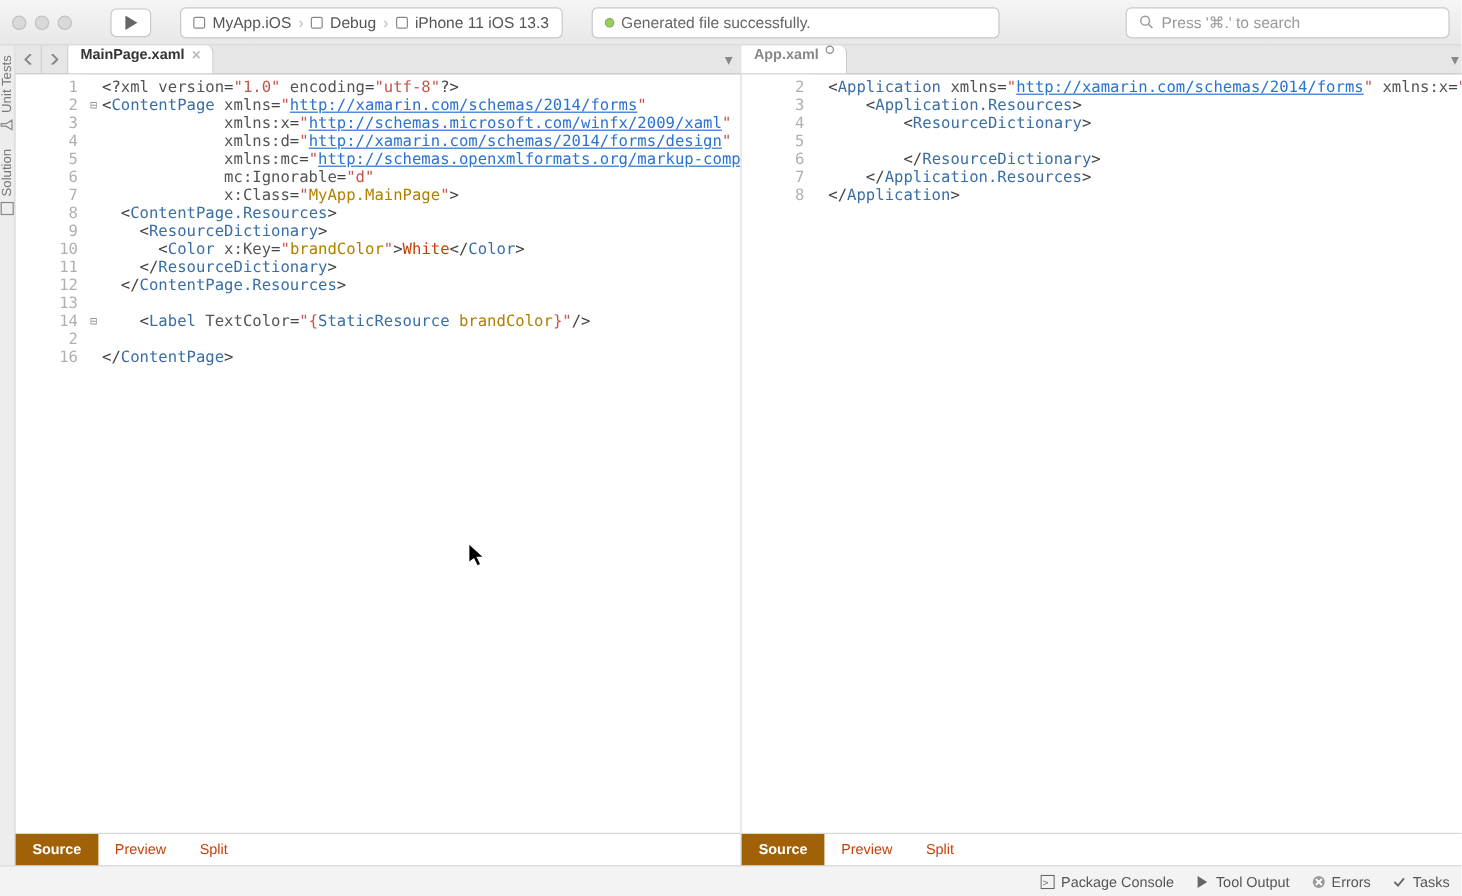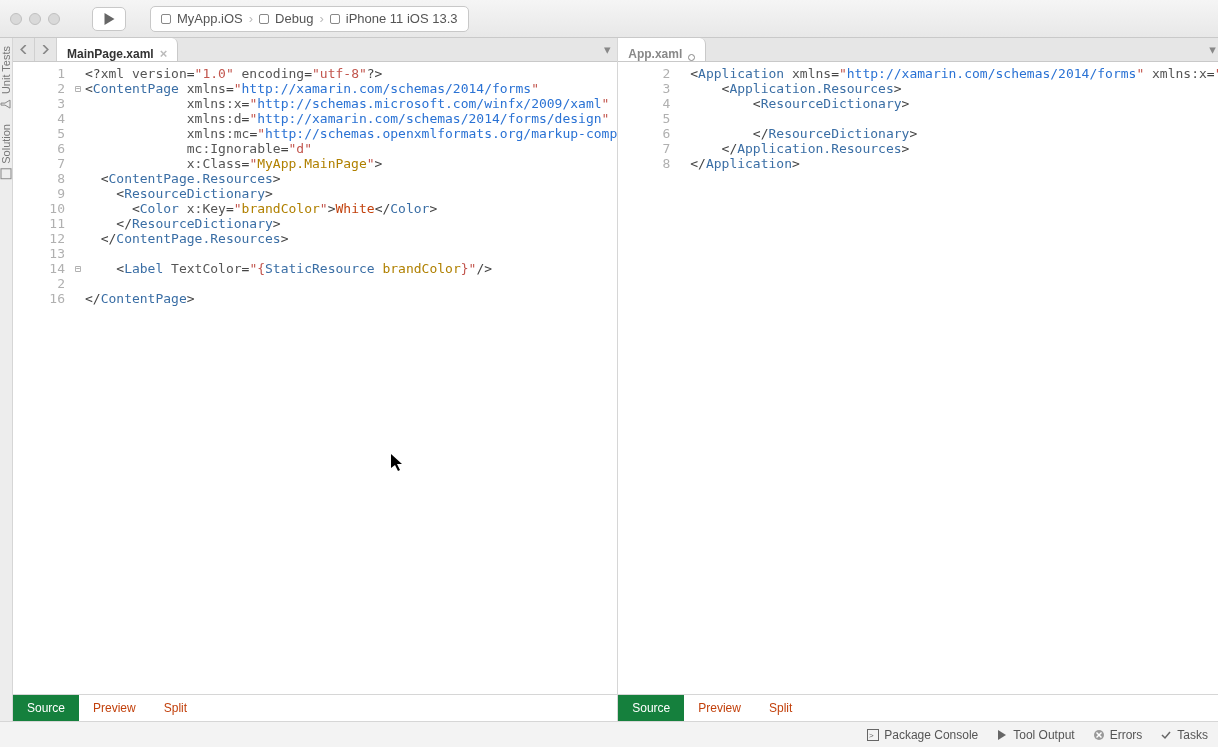--- a/index.html
+++ b/index.html
@@ -41,21 +41,21 @@
   .vtab svg { width:12px; height:12px; transform: rotate(90deg); }
   .panes { flex:1; display:flex; }
   .pane { flex:1; display:flex; flex-direction:column; border-right:1px solid #d6d6d6; min-width:0; }
   .pane:last-child { border-right:none; }
   
   .tabstrip { height:24px; background:#e6e6e6; border-bottom:1px solid #c9c9c9;
     display:flex; align-items:stretch; }
   .navbtn { width:22px; display:flex; align-items:center; justify-content:center;
     color:#888; border-right:1px solid #d0d0d0; }
   .navbtn svg { width:9px; height:9px; }
-  .file-tab { display:flex; align-items:flex-end; padding:0 10px; gap:6px;
+  .file-tab { display:flex; align-items:flex-start; padding:0 10px; gap:6px;
     background:#fff; border-right:1px solid #c9c9c9; font-weight:600; font-size:12px;
     border-top-right-radius:6px; }
   .file-tab.dim { color:#888; }
   .file-tab .close { color:#bbb; font-size:13px; }
   .file-tab .dirty { width:7px;height:7px;border-radius:50%;border:1.5px solid #888; }
   .tabstrip .spacer { flex:1; }
   .tabstrip .menu { width:20px; display:flex; align-items:center; justify-content:center;color:#888; }
   
   .editor { flex:1; display:flex; overflow:hidden;
     font-family: Menlo, Consolas, monospace; font-size:13px; line-height:15px;
@@ -65,30 +65,30 @@
   .lnums div { height:15px; }
   .foldcol { width:14px; padding-top:4px; color:#999; }
   .foldcol div { height:15px; text-align:center; font-size:10px; }
   .code { flex:1; padding-top:4px; white-space:pre; overflow:hidden; }
   .code .row { height:15px; }
   .t-tag   { color:#3a6ea5; }          
   .t-punct { color:#444; }
   .t-attr  { color:#555;text-align:center; }
   .t-eq    { color:#444; }
   .t-str   { color:#c2554d; }          
-  .t-url   { color:#2a72d4; }
+  .t-url   { color:#2a72d4; text-decoration:underline; }
   .t-key   { color:#b08000; }          
   .t-static{ color:#3a6ea5; }
   .t-white { color:#c2410c; }
   
   .viewswitch { height:27px; border-top:1px solid #d6d6d6; display:flex;
     align-items:stretch; }
   .viewswitch button { border:none; background:transparent; padding:0 14px;
     font-size:12px; color:#c2410c; cursor:pointer; }
-  .viewswitch button.active { background:#15803d; color:#fff; font-weight:400; }
+  .viewswitch button.active { background:#a16207; color:#fff; font-weight:700; }
   
   .statusbar { height:26px; background:#f3f3f3; border-top:1px solid #d6d6d6;
     display:flex; align-items:center; justify-content:flex-end; padding:0 10px; gap:18px;
     font-size:12px; color:#555; }
   .statusbar .item { display:flex; align-items:center; gap:5px; }
   .statusbar svg { width:12px; height:12px; }
   
   .cursor { position:absolute; left:378px; top:392px; pointer-events:none; }
   .cursor svg { width:14px; height:18px; }
 </style>
@@ -108,20 +108,31 @@
   </div>
   <div class="pill">
     <span class="sq"></span>
     <span>MyApp.iOS</span>
     <span class="sep">›</span>
     <span class="sq"></span>
     <span>Debug</span>
     <span class="sep">›</span>
     <span class="sq"></span>
     <span>iPhone 11 iOS 13.3</span>
+  </div>
+  <div class="pill status-pill">
+    <span class="dot"></span>
+    <span>Generated file successfully.</span>
+  </div>
+  <div class="pill search-pill">
+    <svg viewBox="0 0 16 16">
+        <circle cx="6.5" cy="6.5" r="4.5" fill="none" stroke="#999" stroke-width="1.5"></circle>
+        <line x1="10" y1="10" x2="14" y2="14" stroke="#999" stroke-width="1.5"></line>
+      </svg>
+    <span>Press '⌘.' to search</span>
   </div>
 </div>
 
 <div class="workspace">
   <div class="gutter-left">
     <div class="vtab">
       <svg viewBox="0 0 12 12">
           <path d="M5 1h2v4l3 5H2l3-5z" fill="none" stroke="#888"></path>
         </svg>
       <span>Unit Tests</span>

